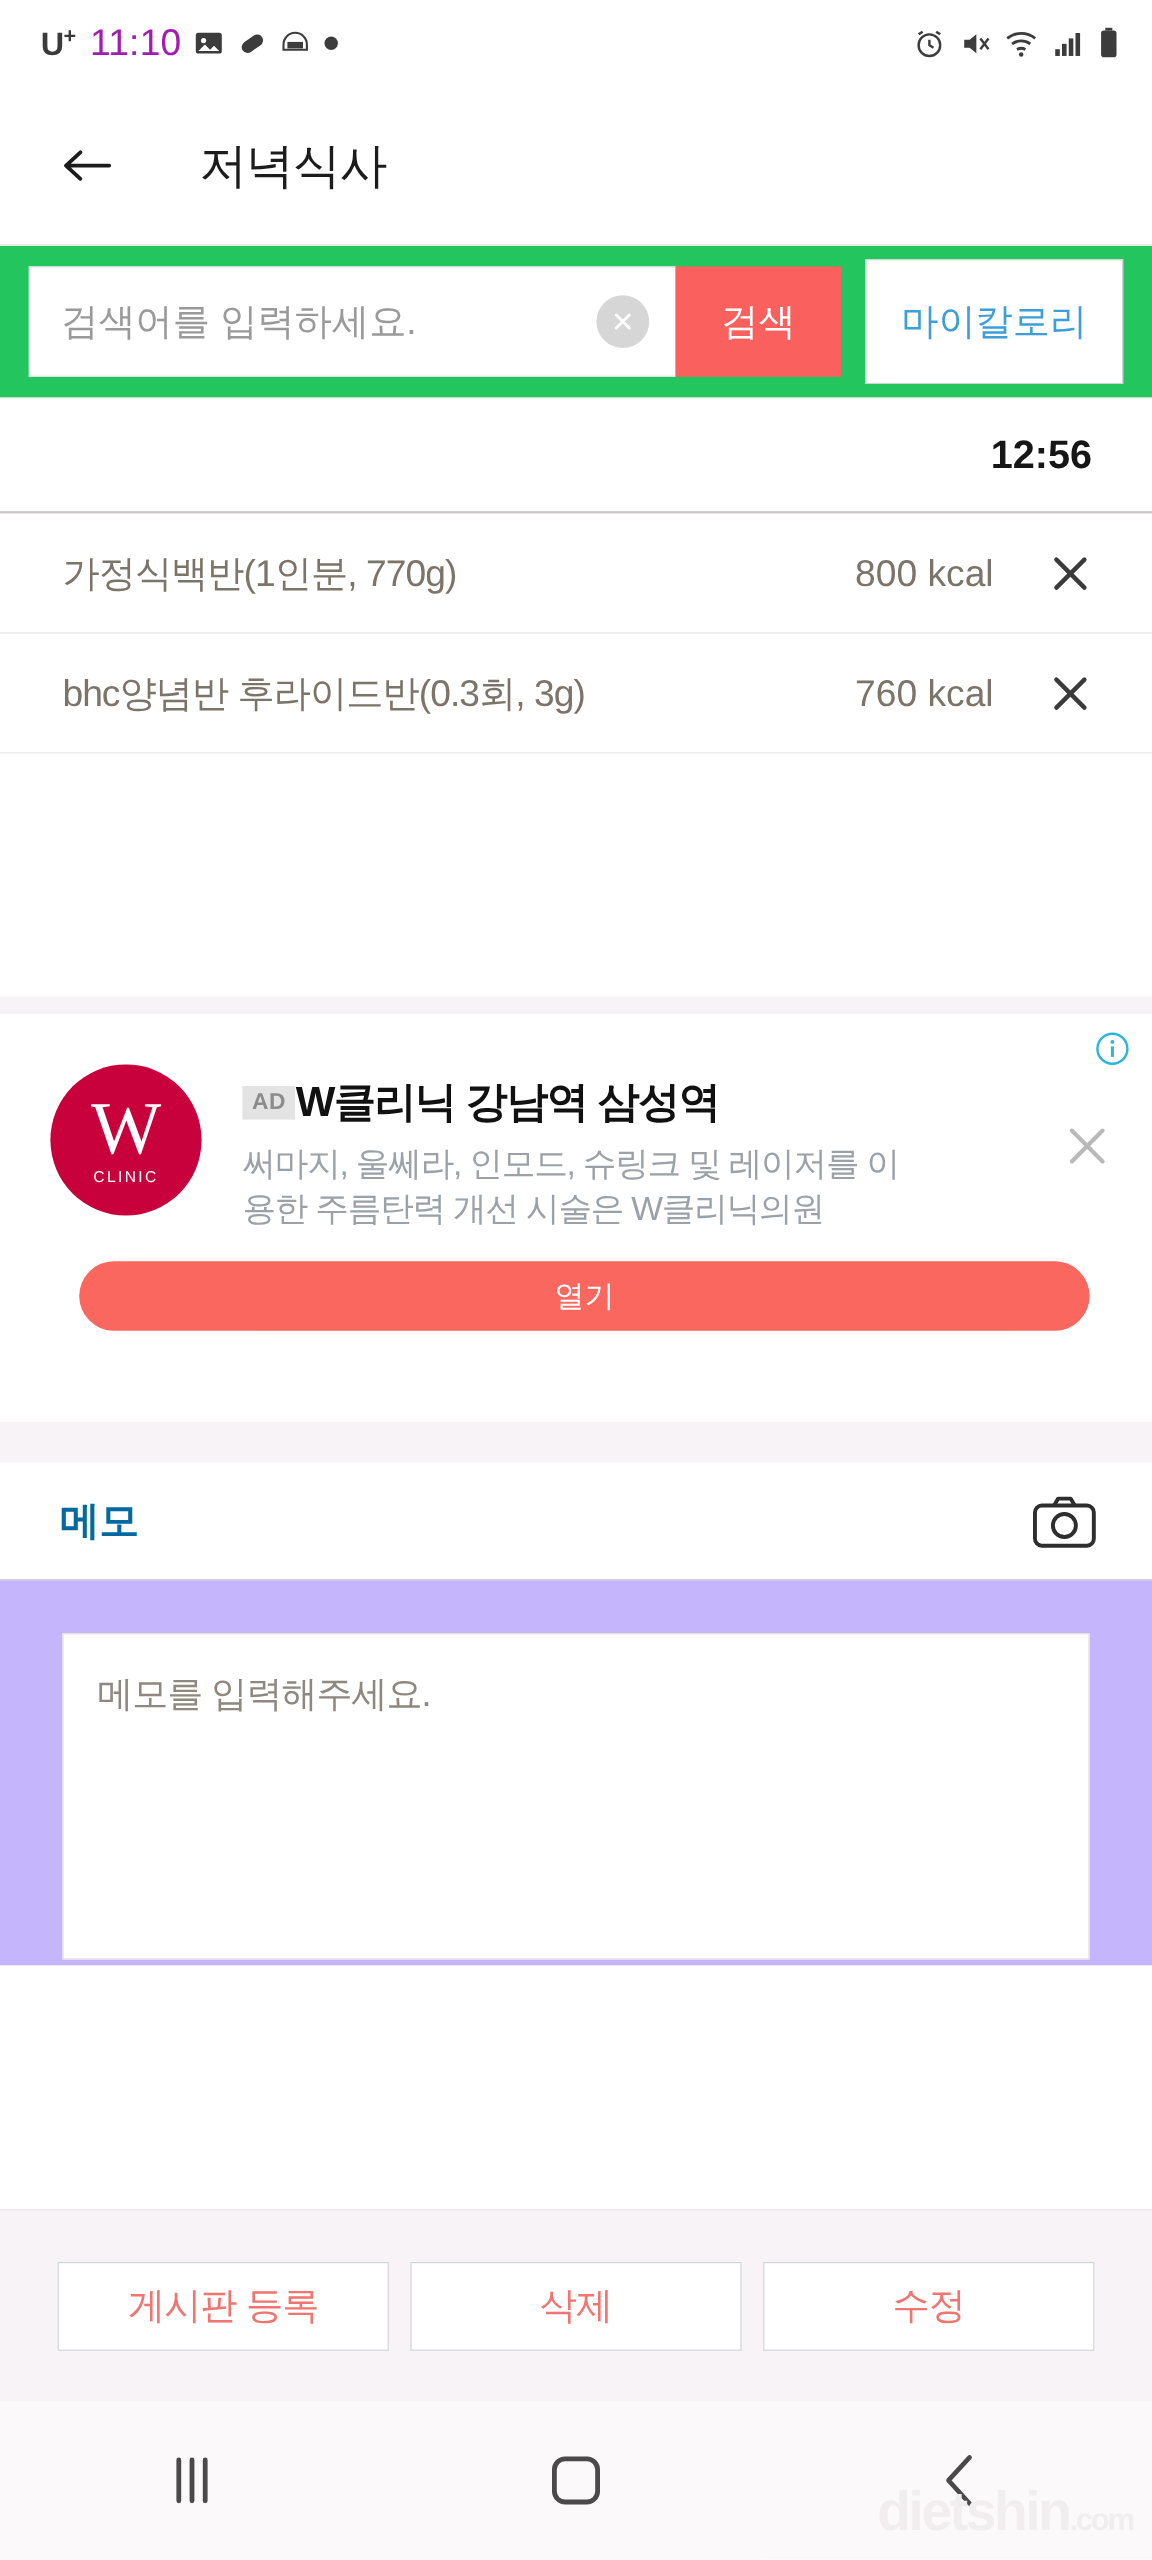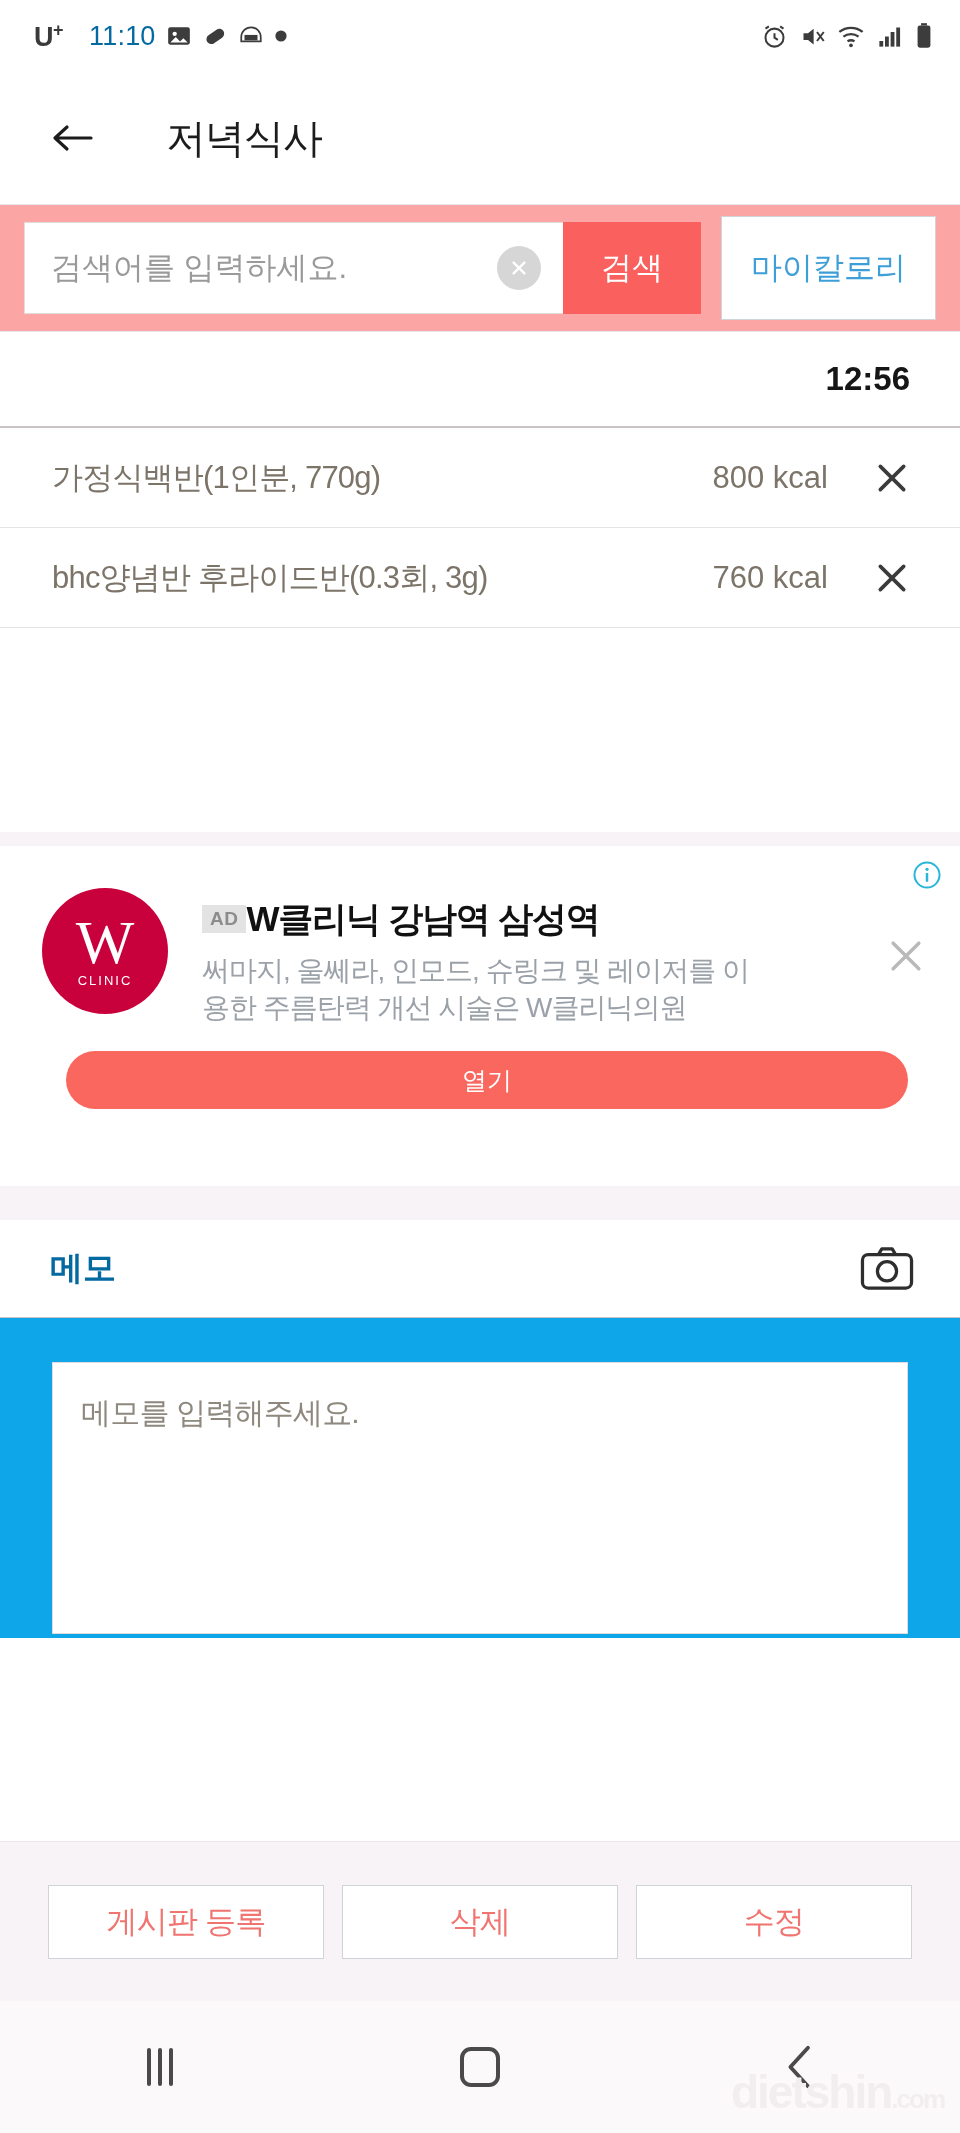--- a/index.html
+++ b/index.html
@@ -31,25 +31,25 @@
   }
   .sb-left { display: flex; align-items: center; gap: 10px; }
   .sb-carrier {
     font-size: 27px;
     font-weight: 700;
     letter-spacing: -0.5px;
     color: #3a3a3a;
   }
   .sb-carrier sup { font-size: 18px; font-weight: 700; vertical-align: super; }
   .sb-time {
-    font-size: 27px;
+    font-size: 31px;
     font-weight: 400;
-    color: #0369a1;
+    color: #a21caf;
     letter-spacing: 0.2px;
-    margin-left: 16px;
+    margin-left: 2px;
   }
   .sb-icon { display: inline-flex; align-items: center; justify-content: center; }
   .sb-right {
     margin-left: auto;
     display: flex;
     align-items: center;
     gap: 11px;
   }
 
   
@@ -73,21 +73,21 @@
     font-size: 40px;
     color: #1c1c1c;
     font-weight: 400;
     margin-left: 64px;
     letter-spacing: -1px;
   }
 
   
   .search-section {
     flex: 0 0 128px;
-    background: #fca5a5;
+    background: #22c55e;
     display: flex;
     align-items: center;
     padding: 0 24px;
     border-top: 1px solid #ece5ea;
     border-bottom: 1px solid #ece5ea;
   }
   .search-wrap {
     display: flex;
     align-items: stretch;
     height: 92px;
@@ -255,21 +255,21 @@
   .memo-header {
     flex: 0 0 98px;
     display: flex;
     align-items: center;
     padding: 0 46px 0 50px;
     background: #ffffff;
     border-bottom: 1px solid #c9c3c6;
   }
   .memo-label { font-size: 33px; font-weight: 700; color: #0369a1; font-family: Liberation Serif, serif; }
   .camera-btn { margin-left: auto; cursor: pointer; display: flex; }
-  .memo-body { background: #0ea5e9; padding: 44px 52px 0 52px; }
+  .memo-body { background: #c4b5fd; padding: 44px 52px 0 52px; }
   .memo-area {
     width: 100%;
     height: 272px;
     border: 1px solid #e0dcdd;
     padding: 30px 28px;
     font-size: 30px;
     color: #8e887e;
     font-family: "Liberation Sans", sans-serif;
     resize: none;
     outline: none;

